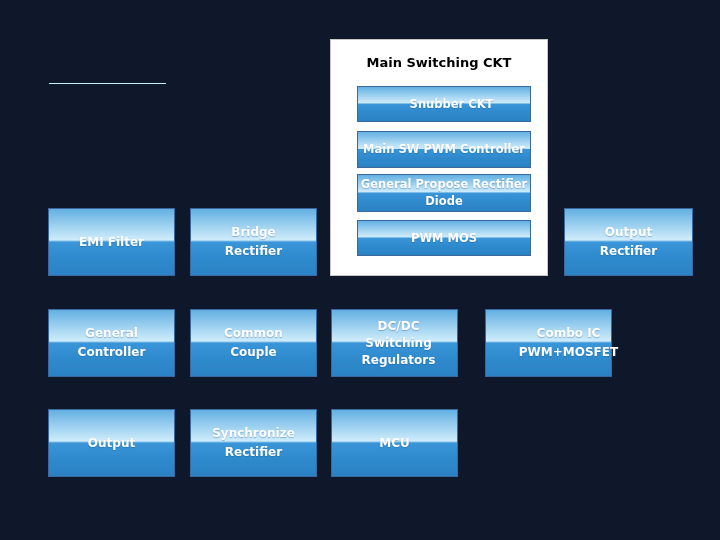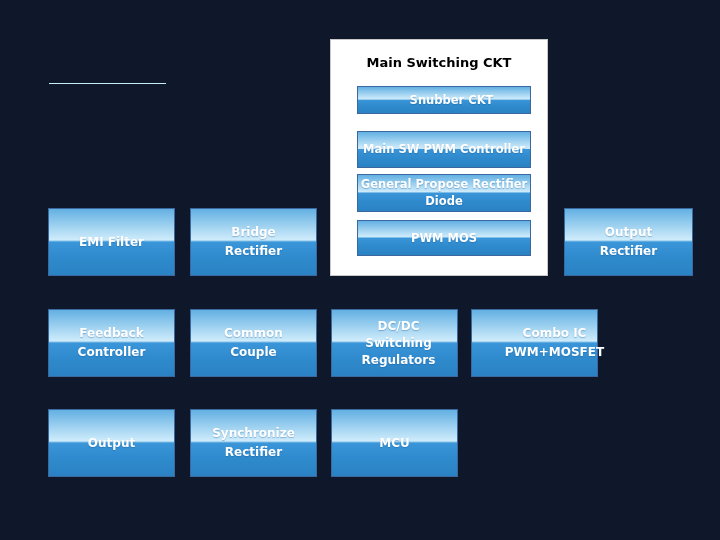--- a/index.html
+++ b/index.html
@@ -69,32 +69,32 @@
     font-size: 13px;
     font-weight: bold;
     color: #000000;
   }
   .btn.inner {
     left: 26px;
     width: 174px;
     font-size: 11.5px;
     line-height: 17px;
   }
-  #b-snubber   { top: 46px;  height: 28px; padding-left: 15px; }
+  #b-snubber   { top: 46px;  height: 36px; padding-left: 15px; }
   #b-mainswpwm { top: 91px;  height: 37px; }
   #b-gprd      { top: 134px; height: 38px; }
   #b-pwmmos    { top: 180px; height: 36px; }
 
   #b-emi      { left: 48px;  top: 208px; }
   #b-bridge   { left: 190px; top: 208px; }
   #b-output   { left: 564px; top: 208px; width: 129px; }
   #b-feedback { left: 48px;  top: 309px; }
   #b-photo    { left: 190px; top: 309px; }
   #b-dcdc     { left: 331px; top: 309px; line-height: 17px; padding-left: 8px; }
-  #b-combo    { left: 471px; top: 309px; padding-left: 40px; }
+  #b-combo    { left: 485px; top: 309px; padding-left: 40px; }
   #b-common   { left: 48px;  top: 409px; }
   #b-sync     { left: 190px; top: 409px; }
   #b-mcu      { left: 331px; top: 409px; }
 </style>
 </head>
 <body>
 
 <div class="stage">
 
   <div class="accent-line"></div>
@@ -107,21 +107,21 @@
 Diode</div>
     <div class="btn inner" id="b-pwmmos">PWM MOS</div>
   </div>
 
   <div class="btn outer" id="b-emi">EMI Filter</div>
   <div class="btn outer" id="b-bridge">Bridge
 Rectifier</div>
   <div class="btn outer" id="b-output">Output
 Rectifier</div>
 
-  <div class="btn outer" id="b-feedback">Feedback
+  <div class="btn outer" id="b-feedback">General
 Controller</div>
   <div class="btn outer" id="b-photo">Common
 Couple</div>
   <div class="btn outer" id="b-dcdc">DC/DC
 Switching
 Regulators</div>
   <div class="btn outer" id="b-combo">Combo IC
 PWM+MOSFET</div>
 
   <div class="btn outer" id="b-common">Output</div>

